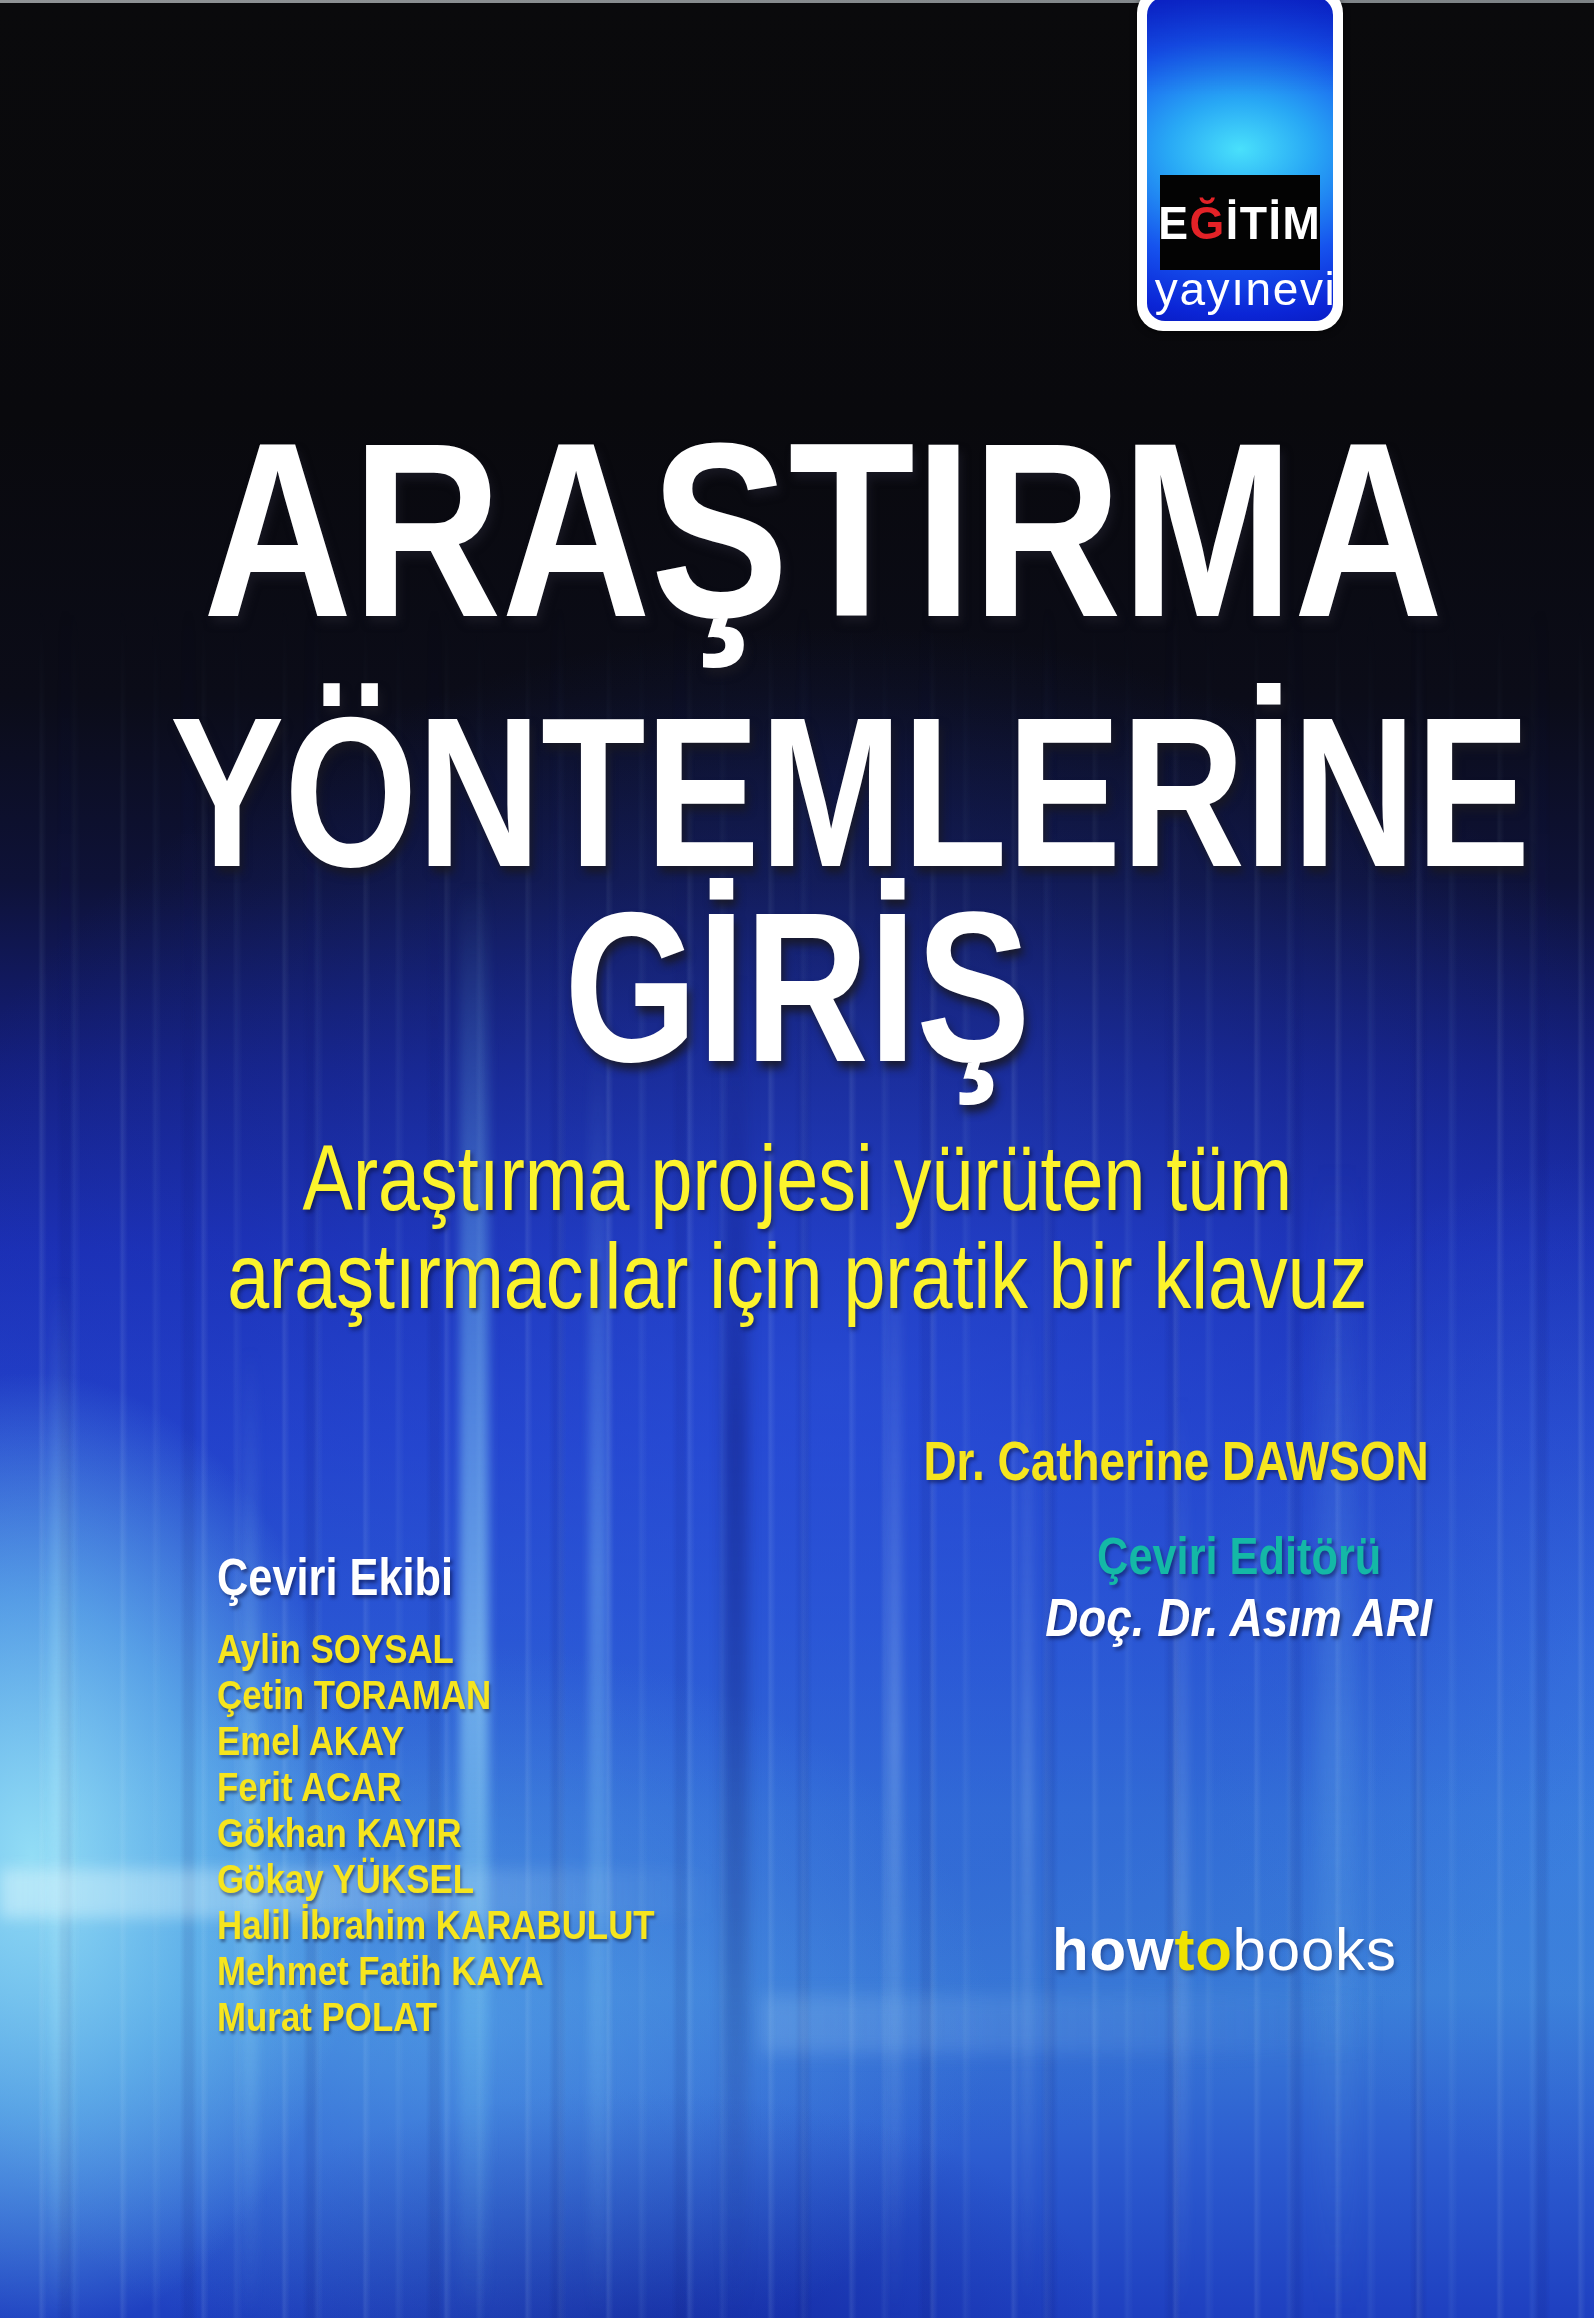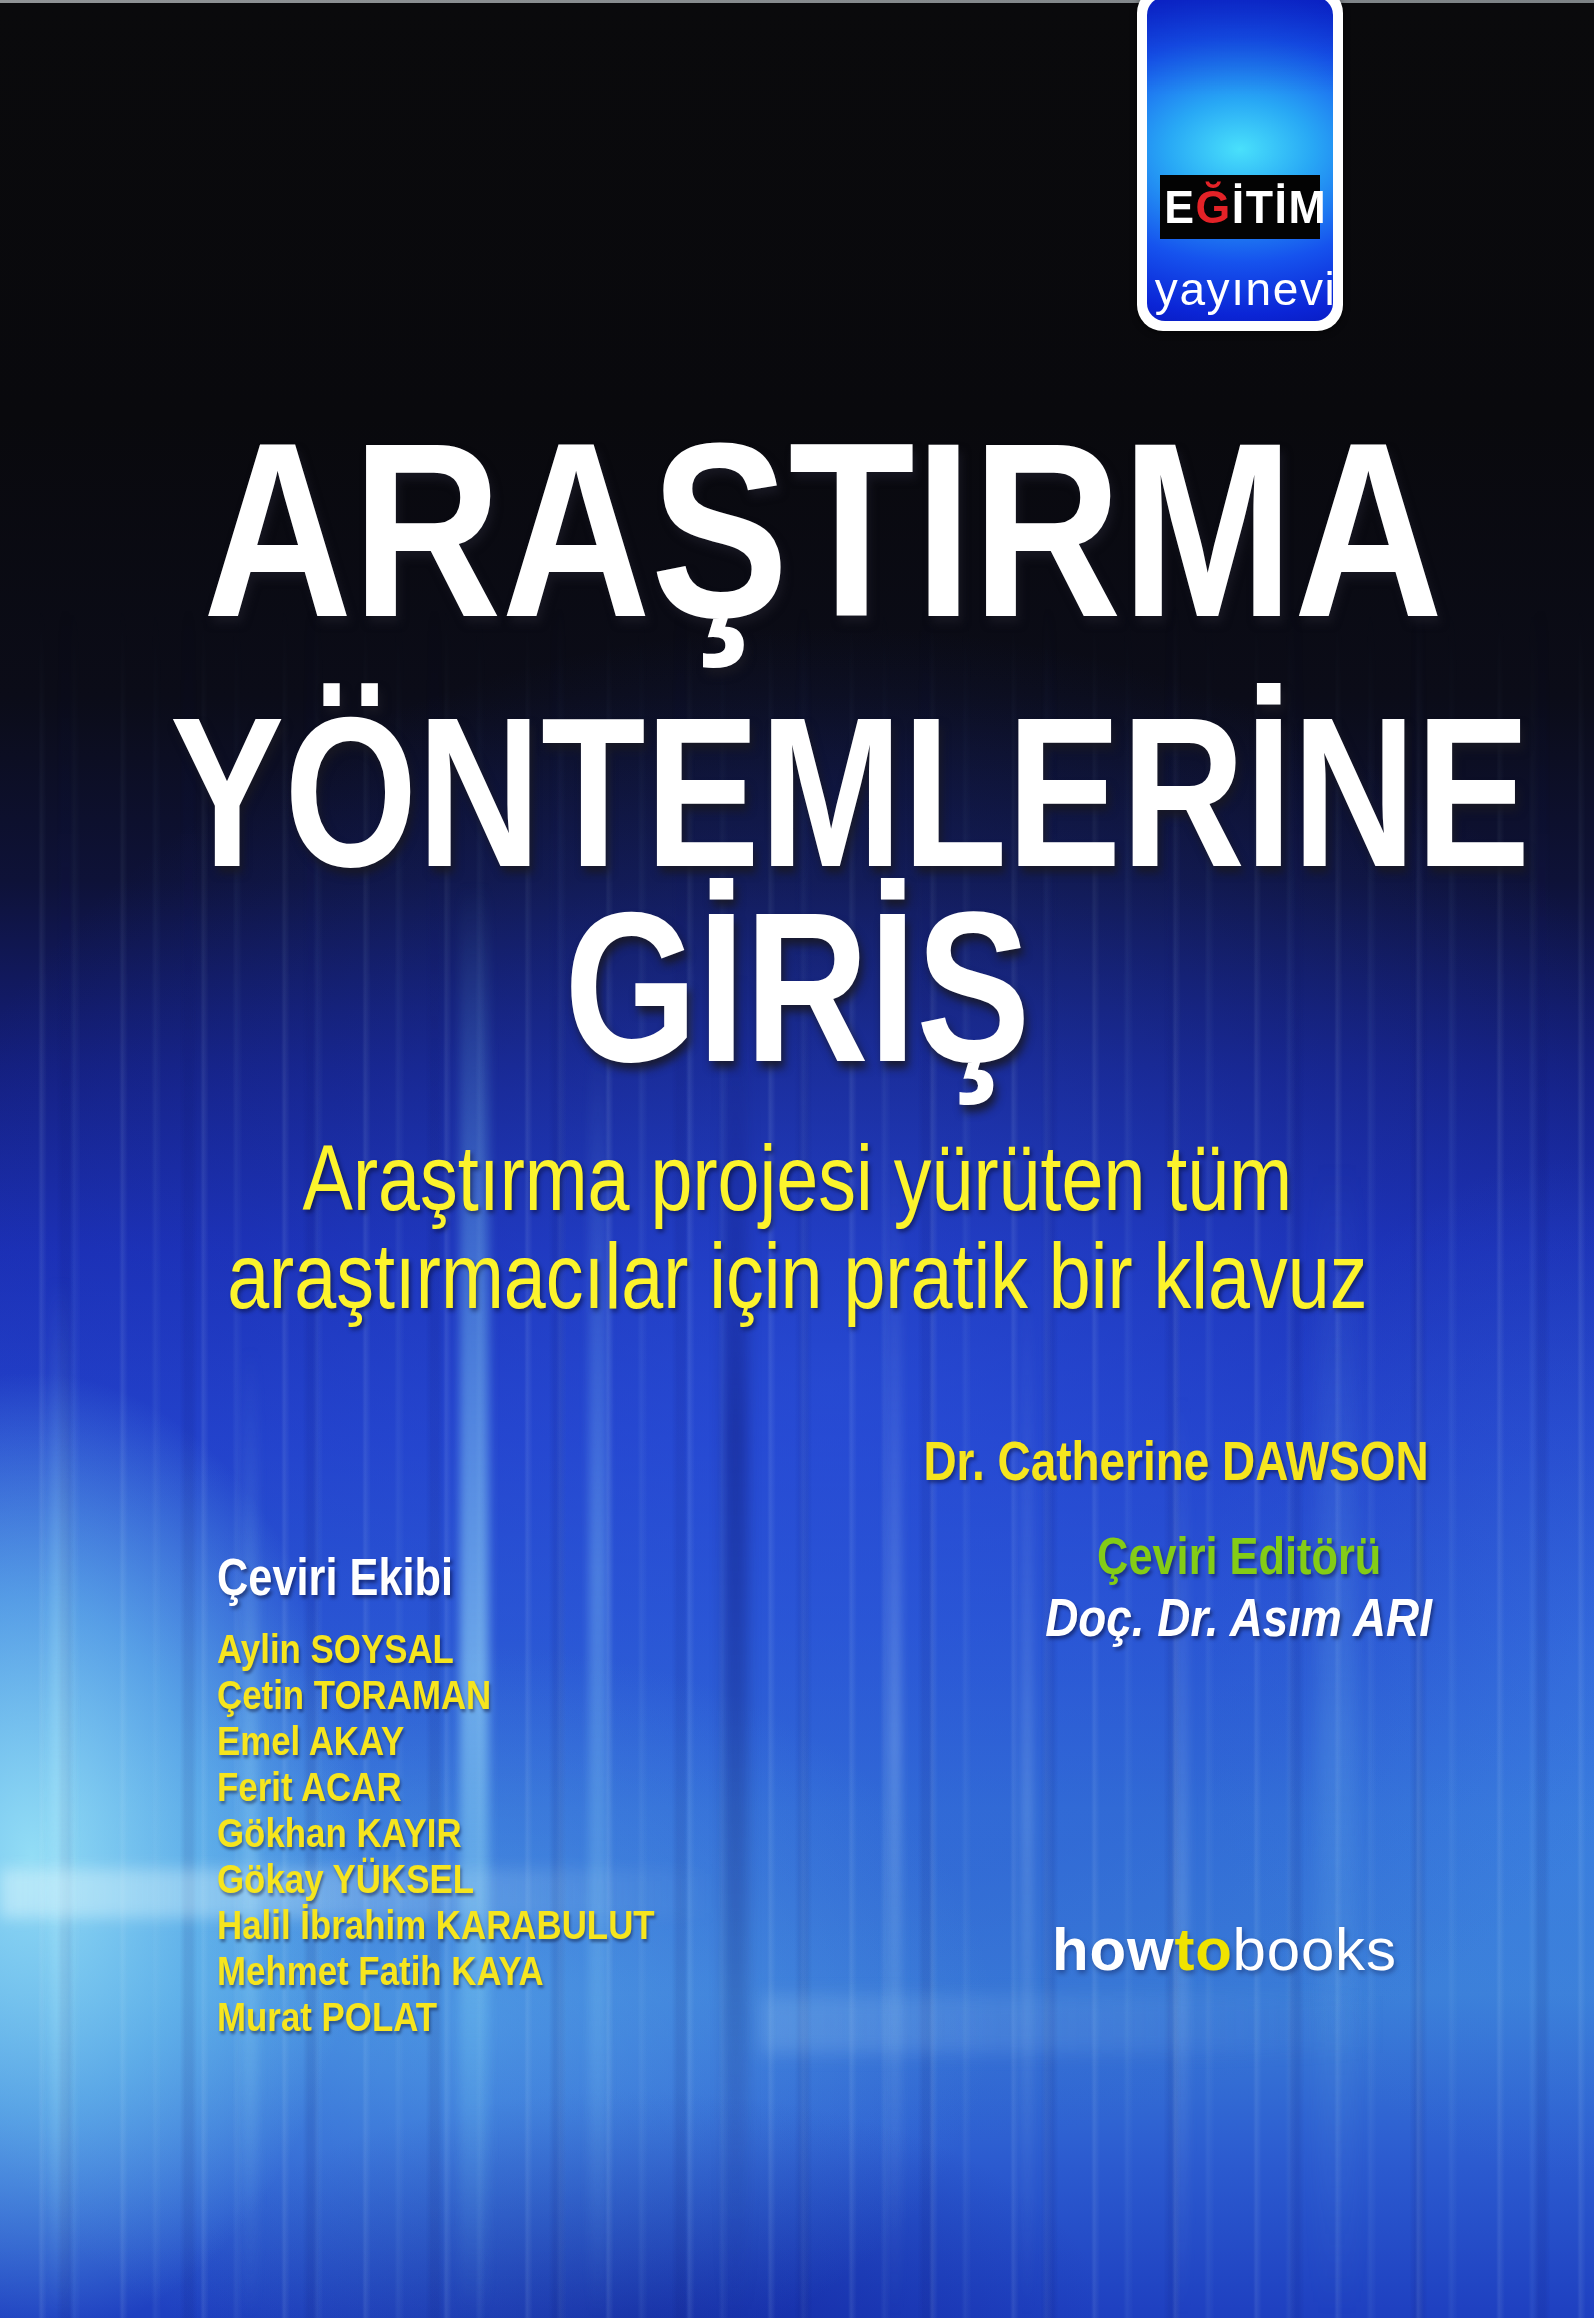--- a/index.html
+++ b/index.html
@@ -53,22 +53,22 @@
   .top-edge{position:absolute;left:0;top:0;width:100%;height:3.3px;opacity:.7;
     background:linear-gradient(90deg,#c9ced1,#aeb6ba);}
 
   
   .pub-logo{position:absolute;left:1137px;top:-13px;width:206px;height:344px;
     background:#fff;border-radius:26px;box-shadow:0 1.6px 6.5px rgba(0,0,0,.5);}
   .pub-logo-inner{position:absolute;inset:9.8px;border-radius:18px;overflow:hidden;
     background:
       linear-gradient(180deg, rgba(5,10,140,.30) 0%, rgba(5,10,140,0) 30%),
       radial-gradient(150% 58% at 50% 47%, #49e0fb 0%, #28a8f5 26%, #1653ee 60%, #0b25d6 88%, #081bc0 100%);}
-  .logo-black{position:absolute;left:13px;right:13px;top:178px;height:64px;background:#030303;
-    display:flex;align-items:center;}
+  .logo-black{position:absolute;left:13px;right:13px;top:178px;height:95px;background:#030303;
+    display:flex;align-items:center;justify-content:center;}
   .logo-word{font-weight:700;font-size:47px;color:#fff;letter-spacing:1.6px;white-space:nowrap;
     display:inline-block;transform:scaleX(.95);}
   .logo-word .red{color:#e32227;}
   .logo-tag{position:absolute;left:0;right:0;top:265px;text-align:center;color:#fff;
     font-size:46px;font-weight:400;letter-spacing:1.6px;white-space:nowrap;padding-left:8px;}
 
   
   .line{position:absolute;left:0;width:100%;text-align:center;white-space:nowrap;line-height:1;}
   .line > span{display:inline-block;transform-origin:50% 50%;}
   .title{color:#fff;font-weight:700;text-shadow:4.1px 6.5px 9.8px rgba(25,25,35,.85);}
@@ -76,21 +76,21 @@
   .title2{top:685px;font-size:214px;}  .title2 > span{transform:scaleX(.80);}
   .title3{top:880px;font-size:214px;} .title3 > span{transform:scaleX(.80);}
   .subtitle{color:#fcf32c;font-weight:400;text-shadow:2.5px 3.3px 4.9px rgba(0,0,20,.45);}
   .sub1{top:1132px;font-size:92px;} .sub1 > span{transform:scaleX(.82);}
   .sub2{top:1230px;font-size:92px;} .sub2 > span{transform:scaleX(.82);}
 
   .author{position:absolute;left:792px;top:1433px;width:769px;text-align:center;white-space:nowrap;
     color:#f6e51e;font-weight:700;font-size:56px;line-height:1;text-shadow:2.5px 3.3px 4.1px rgba(0,0,30,.4);}
   .author > span{display:inline-block;transform:scaleX(.82);}
   .editor-label{position:absolute;left:1006px;top:1531px;width:466px;text-align:center;white-space:nowrap;
-    color:#84cc16;font-weight:700;font-size:51px;line-height:1;text-shadow:2.5px 3.3px 4.1px rgba(0,0,30,.4);}
+    color:#14b8a6;font-weight:700;font-size:51px;line-height:1;text-shadow:2.5px 3.3px 4.1px rgba(0,0,30,.4);}
   .editor-label > span{display:inline-block;transform:scaleX(.85);}
   .editor-name{position:absolute;left:1006px;top:1590px;width:466px;text-align:center;white-space:nowrap;
     color:#fff;font-weight:700;font-size:54px;line-height:1;text-shadow:2.5px 3.3px 4.1px rgba(0,0,30,.45);font-style:italic;}
   .editor-name > span{display:inline-block;transform:scaleX(.85);}
 
   .team-label{position:absolute;left:217px;top:1552px;white-space:nowrap;color:#fff;
     font-weight:700;font-size:51px;line-height:1;text-shadow:2.5px 3.3px 4.1px rgba(0,0,30,.45);}
   .team-label > span{display:inline-block;transform:scaleX(.85);transform-origin:0 50%;}
   .team-list{position:absolute;left:217px;top:1626px;}
   .team-member{height:46px;white-space:nowrap;color:#f6e51e;font-weight:700;font-size:41px;

